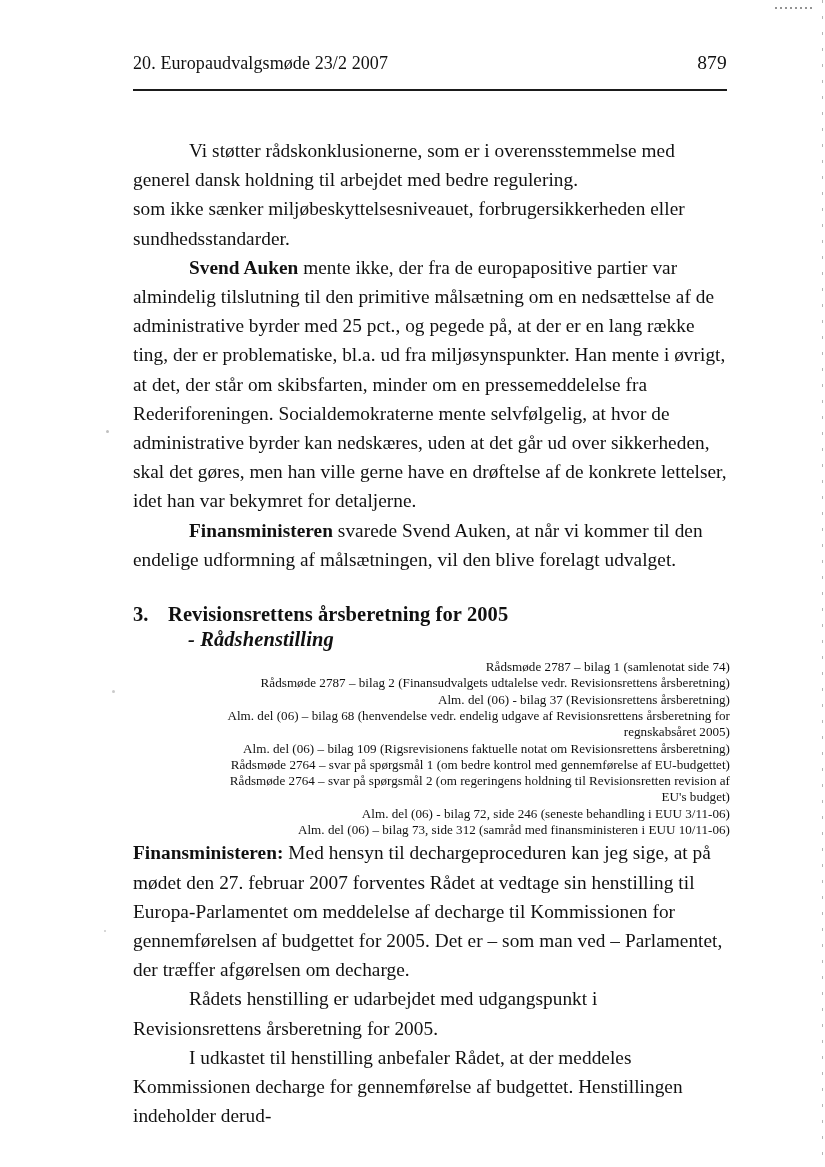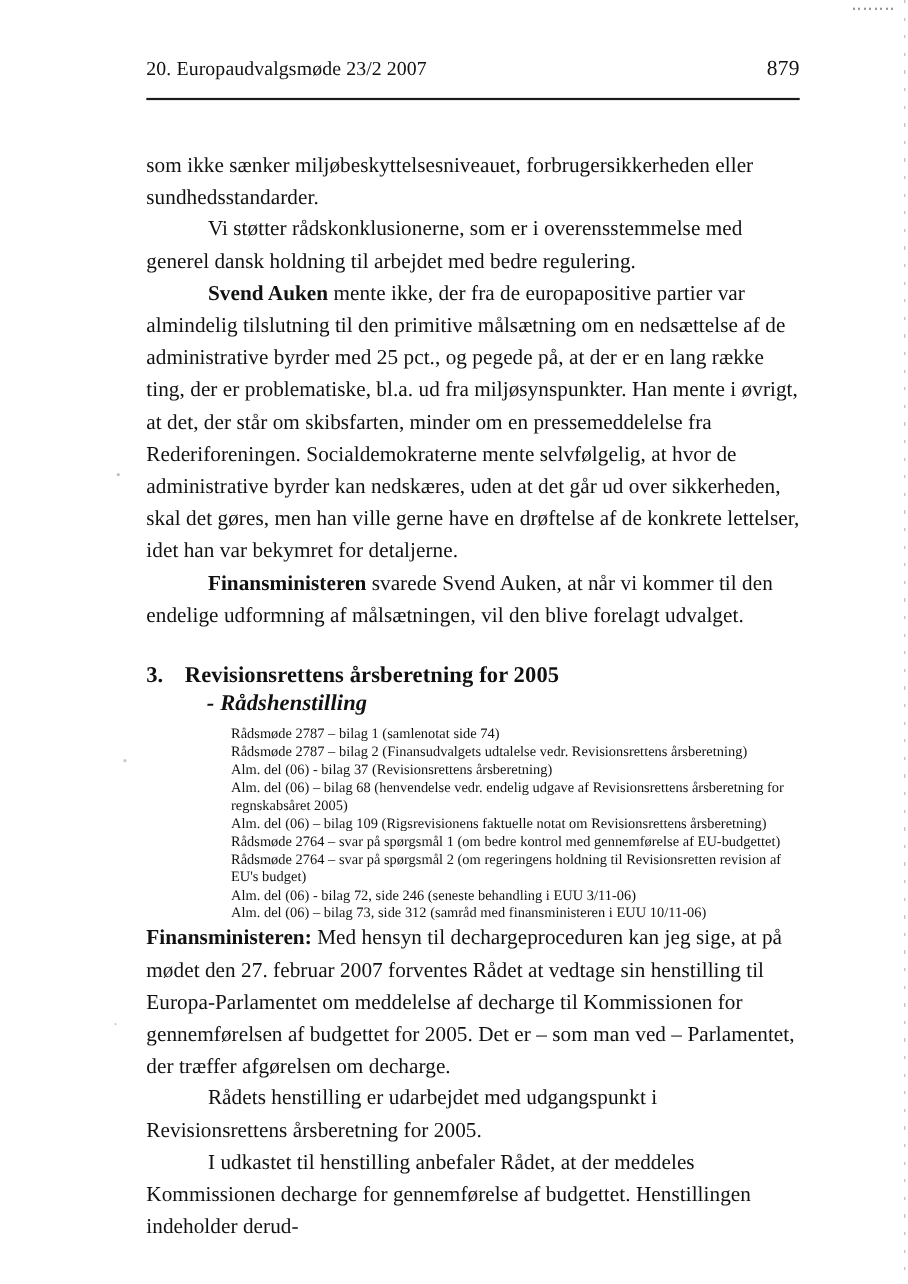--- a/index.html
+++ b/index.html
@@ -146,20 +146,21 @@
     font-style: italic;
     font-size: 20.5px;
     letter-spacing: 0.1px;
   }
 
   
   .ref-list {
     margin-top: 8px;
     margin-left: 77px;
     width: 520px;
+    text-align: right;
   }
   .ref-line {
     font-size: 13.1px;
     line-height: 16.3px;
     letter-spacing: 0.02px;
   }
 
   .after-refs {
     margin-top: 22px;
   }
@@ -176,23 +177,23 @@
   <div class="scan-speck-c"></div>
 
   <div class="header">
     <div class="header-title">20. Europaudvalgsmøde 23/2 2007</div>
     <div class="header-pageno">879</div>
   </div>
   <div class="header-rule"></div>
 
   <div class="content">
 
+    <p class="body-par indent">Vi støtter rådskonklusionerne, som er i overensstemmelse med generel dansk holdning til arbejdet med bedre regulering.</p>
+
     <p class="body-par">som ikke sænker miljøbeskyttelsesniveauet, forbrugersikkerheden eller sundhedsstandarder.</p>
-
-    <p class="body-par indent">Vi støtter rådskonklusionerne, som er i overensstemmelse med generel dansk holdning til arbejdet med bedre regulering.</p>
 
     <p class="body-par indent"><span class="bold">Svend Auken</span><span> mente ikke, der fra de europapositive partier var almindelig tilslutning til den primitive målsætning om en nedsættelse af de administrative byrder med 25 pct., og pegede på, at der er en lang række ting, der er problematiske, bl.a. ud fra miljøsynspunkter. Han mente i øvrigt, at det, der står om skibsfarten, minder om en pressemeddelelse fra Rederiforeningen. Socialdemokraterne mente selvfølgelig, at hvor de administrative byrder kan nedskæres, uden at det går ud over sikkerheden, skal det gøres, men han ville gerne have en drøftelse af de konkrete lettelser, idet han var bekymret for detaljerne.</span></p>
 
     <p class="body-par indent"><span class="bold">Finansministeren</span><span> svarede Svend Auken, at når vi kommer til den endelige udformning af målsætningen, vil den blive forelagt udvalget.</span></p>
 
     <div class="section-heading">
       <div class="section-num">3.</div>
       <div class="section-title">Revisionsrettens årsberetning for 2005</div>
     </div>
     <div class="section-subtitle">- Rådshenstilling</div>

